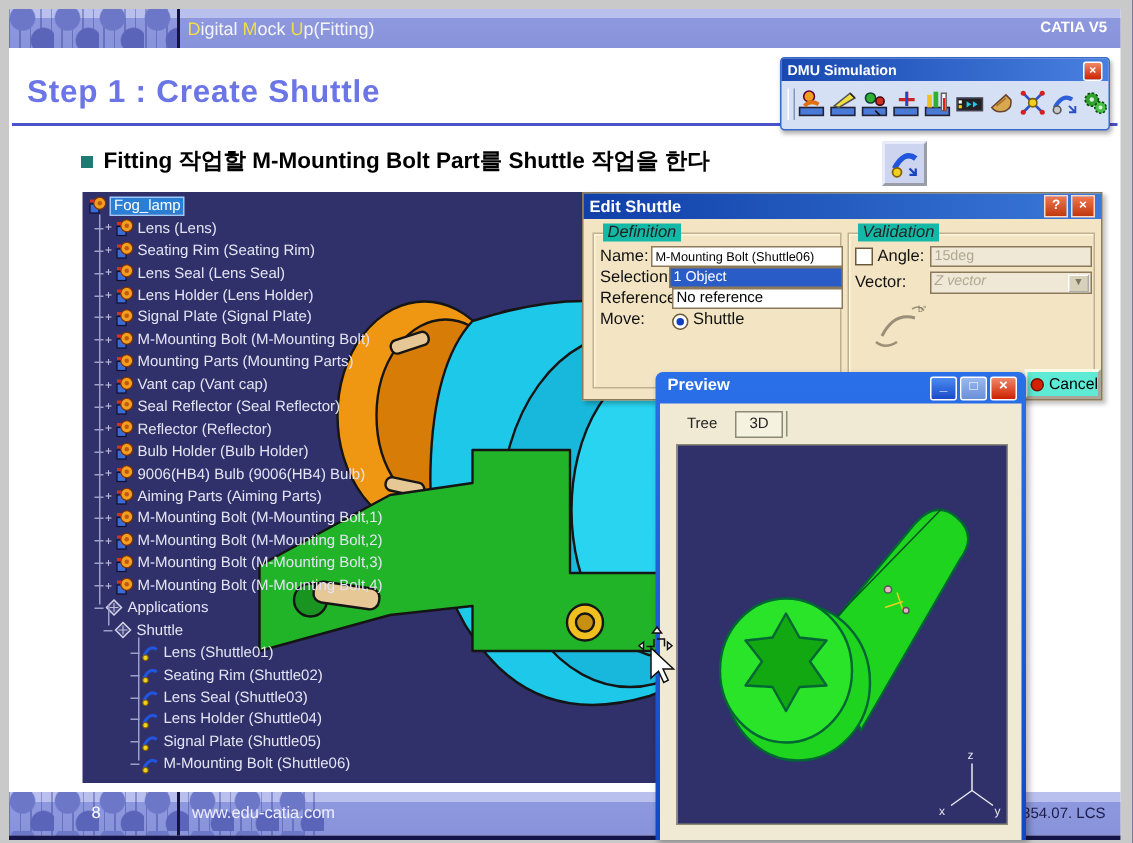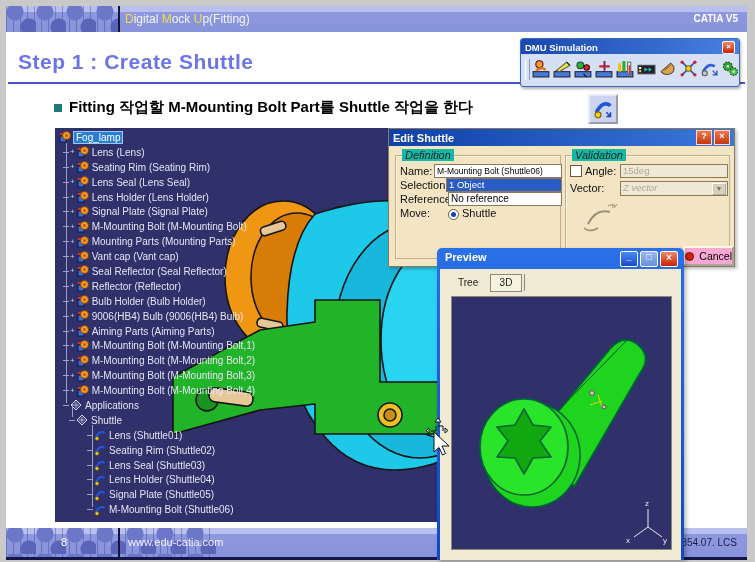--- a/index.html
+++ b/index.html
@@ -73,22 +73,22 @@
   .lbl{position:absolute;font-size:11px;color:#111;}
   .inp{position:absolute;height:12px;background:#fff;border:1px solid #8a7a5a;
     font-size:8.5px;line-height:12px;padding:0 2px;white-space:nowrap;overflow:hidden;color:#000;}
   .inp.sel{background:#2a5cc8;color:#fff;font-size:9.5px;}
   .inp.dis{background:#efe8d6;color:#b0a890;font-size:9.5px;}
   .radio{position:absolute;width:9px;height:9px;border:1px solid #6a5a3a;border-radius:50%;background:#fff;}
   .radio::after{content:"";position:absolute;left:2px;top:2px;width:5px;height:5px;border-radius:50%;background:#1040c0;}
   .chk{position:absolute;width:10px;height:10px;border:1px solid #6a5a3a;background:#fff;}
   .combo-arrow{position:absolute;right:1px;top:1px;width:12px;height:10px;background:#d8d0b8;
     border:1px outset #fff;font-size:7px;line-height:9px;text-align:center;color:#776;}
-  .cancel-btn{position:absolute;left:294px;top:117px;width:47px;height:16px;background:#f9a8d4;
-    border:2px outset #fff8e4;font-size:10.5px;display:flex;align-items:center;justify-content:space-between;gap:3px;color:#000;}
+  .cancel-btn{position:absolute;left:294px;top:117px;width:47px;height:16px;background:#5eead4;
+    border:2px outset #fff8e4;font-size:10.5px;display:flex;align-items:center;justify-content:flex-end;gap:3px;color:#000;}
   .red-dot{width:7px;height:7px;border-radius:50%;background:#d42200;border:1px solid #771100;flex:none;}
 
   
   .pv{position:absolute;left:431px;top:206px;width:247px;height:312px;z-index:4;
     background:linear-gradient(#2a70e8,#1048c8);border-radius:5px 5px 0 0;box-shadow:2px 2px 4px rgba(0,0,0,.3);margin-top:36px;}
   .pv-title{height:20px;color:#fff;font-weight:bold;font-size:11px;padding:3px 6px 0 8px;display:flex;}
   .pbtns{margin-left:auto;display:flex;gap:2px;}
   .pbtn{width:16px;height:14px;border:1px solid #fff;border-radius:2px;font-size:9px;color:#fff;
     text-align:center;line-height:11px;flex:none;}
   .pbtn.min{background:linear-gradient(#4a8af0,#1a4ac8);}

